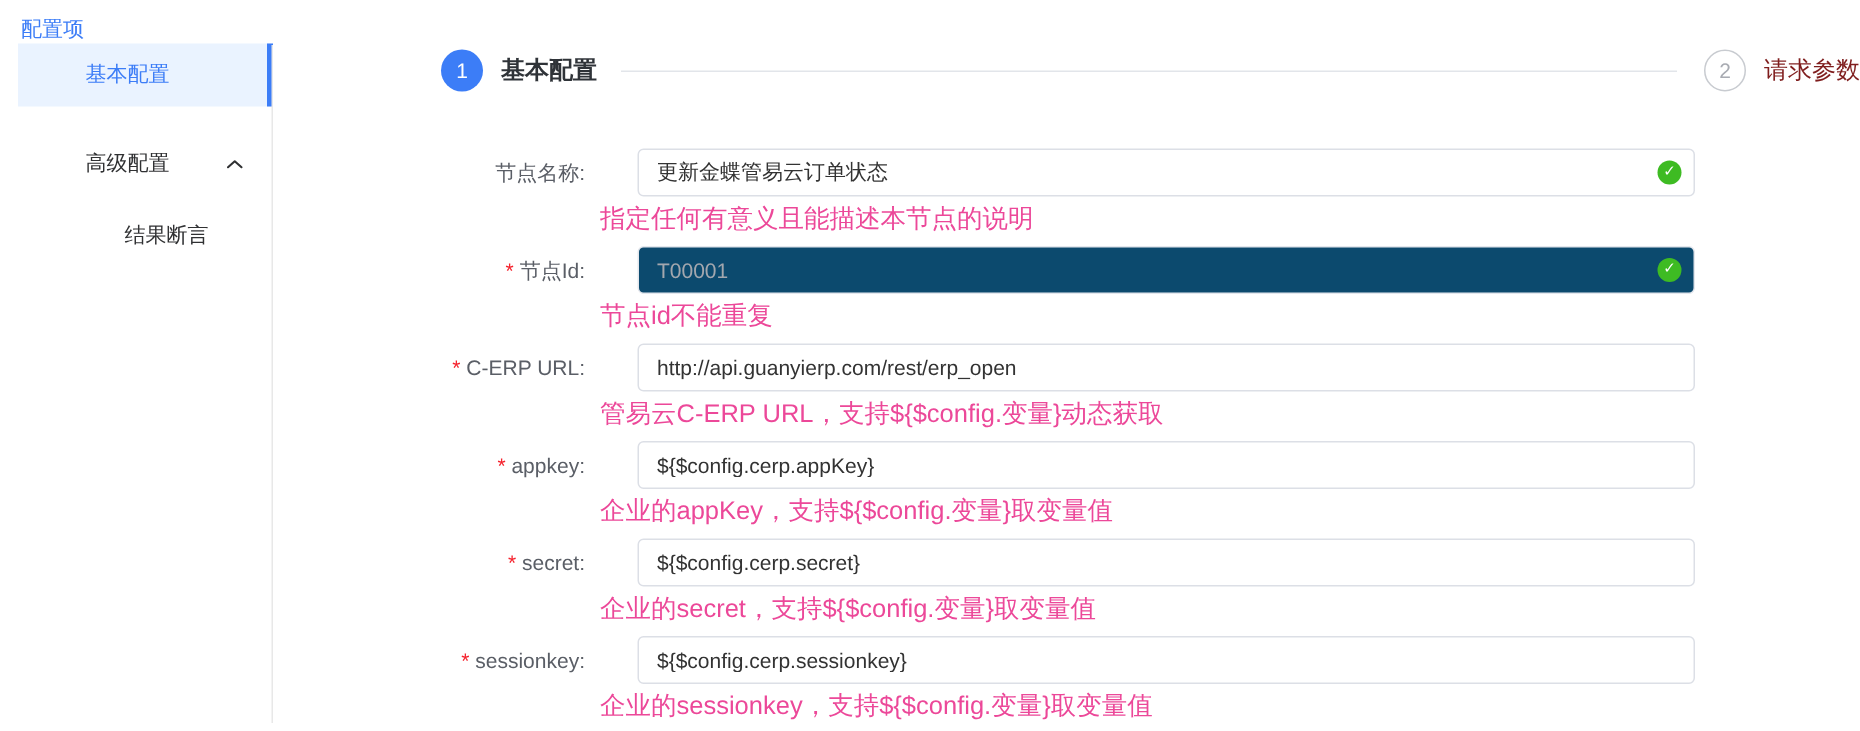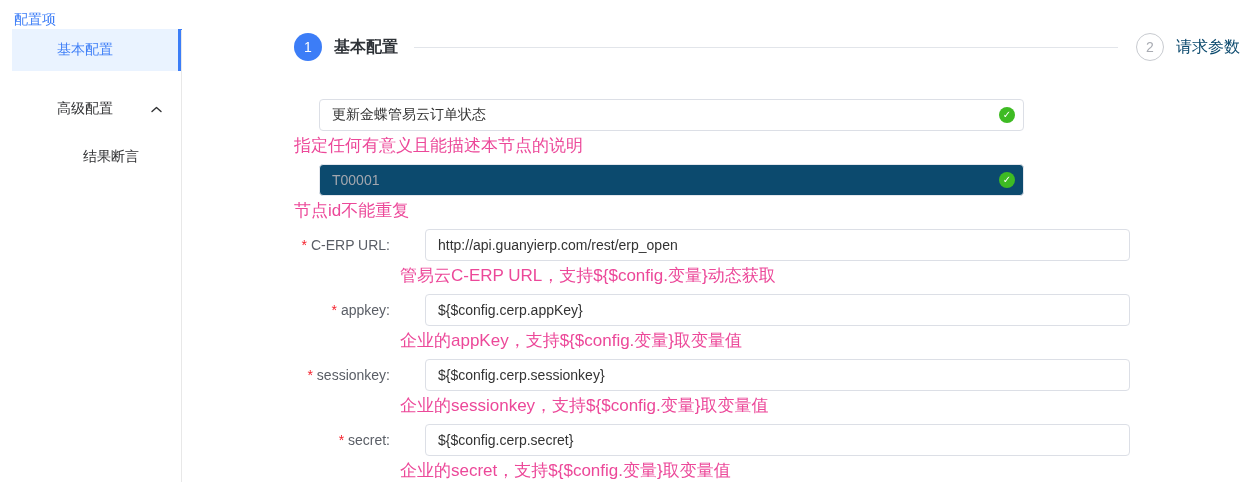--- a/index.html
+++ b/index.html
@@ -23,21 +23,21 @@
 
   
   .main { position:absolute; left:294px; top:33px; width:946px; }
   .stepper { display:flex; align-items:center; height:28px; }
   .step-circle { width:28px; height:28px; border-radius:50%; flex:none;
     display:flex; align-items:center; justify-content:center; font-size:14px; }
   .step-circle.active { background:#3c7df7; color:#ffffff; }
   .step-circle.pending { background:#ffffff; border:1px solid #c8cbd0; color:#a8abb2; }
   .step-title { margin-left:12px; font-size:16px; white-space:nowrap; }
   .step-title.active { color:#2f3338; font-weight:600; }
-  .step-title.pending { color:#0c4a6e; }
+  .step-title.pending { color:#7f1d1d; }
   .step-line { flex:1; height:1px; background:#e2e5ea; margin:0 18px 0 16px; }
 
   
   .form { margin-top:38px; }
   .form-row { display:flex; margin-bottom:9px; }
   .form-label { width:106px; flex:none; text-align:right; padding-right:10px;
     line-height:32px; font-size:14px; color:#5a5e66; white-space:nowrap; }
   .required > .form-label::before { content:"* "; color:#f5222d; }
   .input-wrap { position:relative; width:730px;padding-left:25px; }
   .text-input { width:100%; height:32px; border:1px solid #dcdfe6; border-radius:4px;
@@ -79,30 +79,32 @@
       <div class="step-circle active">1</div>
       <div class="step-title active">基本配置</div>
       <div class="step-line"></div>
       <div class="step-circle pending">2</div>
       <div class="step-title pending">请求参数</div>
     </div>
 
     <div class="form">
 
       <div class="form-row">
+        <div class="form-label">节点名称:</div>
         <div>
           <div class="input-wrap">
             <input class="text-input" type="text" value="更新金蝶管易云订单状态" style="">
             <span class="success-badge">✓</span>
           </div>
           <div class="helper">指定任何有意义且能描述本节点的说明</div>
         </div>
       </div>
 
       <div class="form-row required">
+        <div class="form-label">节点Id:</div>
         <div>
           <div class="input-wrap">
             <input class="text-input" type="text" disabled="" value="T00001" style="">
             <span class="success-badge">✓</span>
           </div>
           <div class="helper">节点id不能重复</div>
         </div>
       </div>
 
       <div class="form-row required">
@@ -119,34 +121,34 @@
         <div class="form-label">appkey:</div>
         <div>
           <div class="input-wrap">
             <input class="text-input" type="text" value="${$config.cerp.appKey}" style="">
           </div>
           <div class="helper">企业的appKey，支持${$config.变量}取变量值</div>
         </div>
       </div>
 
       <div class="form-row required">
+        <div class="form-label">secret:</div>
+        <div>
+          <div class="input-wrap">
+            <input class="text-input" type="text" value="${$config.cerp.secret}" style="">
+          </div>
+          <div class="helper">企业的secret，支持${$config.变量}取变量值</div>
+        </div>
+      </div>
+
+      <div class="form-row required">
         <div class="form-label">sessionkey:</div>
         <div>
           <div class="input-wrap">
             <input class="text-input" type="text" value="${$config.cerp.sessionkey}" style="">
           </div>
           <div class="helper">企业的sessionkey，支持${$config.变量}取变量值</div>
         </div>
       </div>
 
-      <div class="form-row required">
-        <div class="form-label">secret:</div>
-        <div>
-          <div class="input-wrap">
-            <input class="text-input" type="text" value="${$config.cerp.secret}" style="">
-          </div>
-          <div class="helper">企业的secret，支持${$config.变量}取变量值</div>
-        </div>
-      </div>
-
     </div>
   </div>
 </div>
 
 </body></html>

